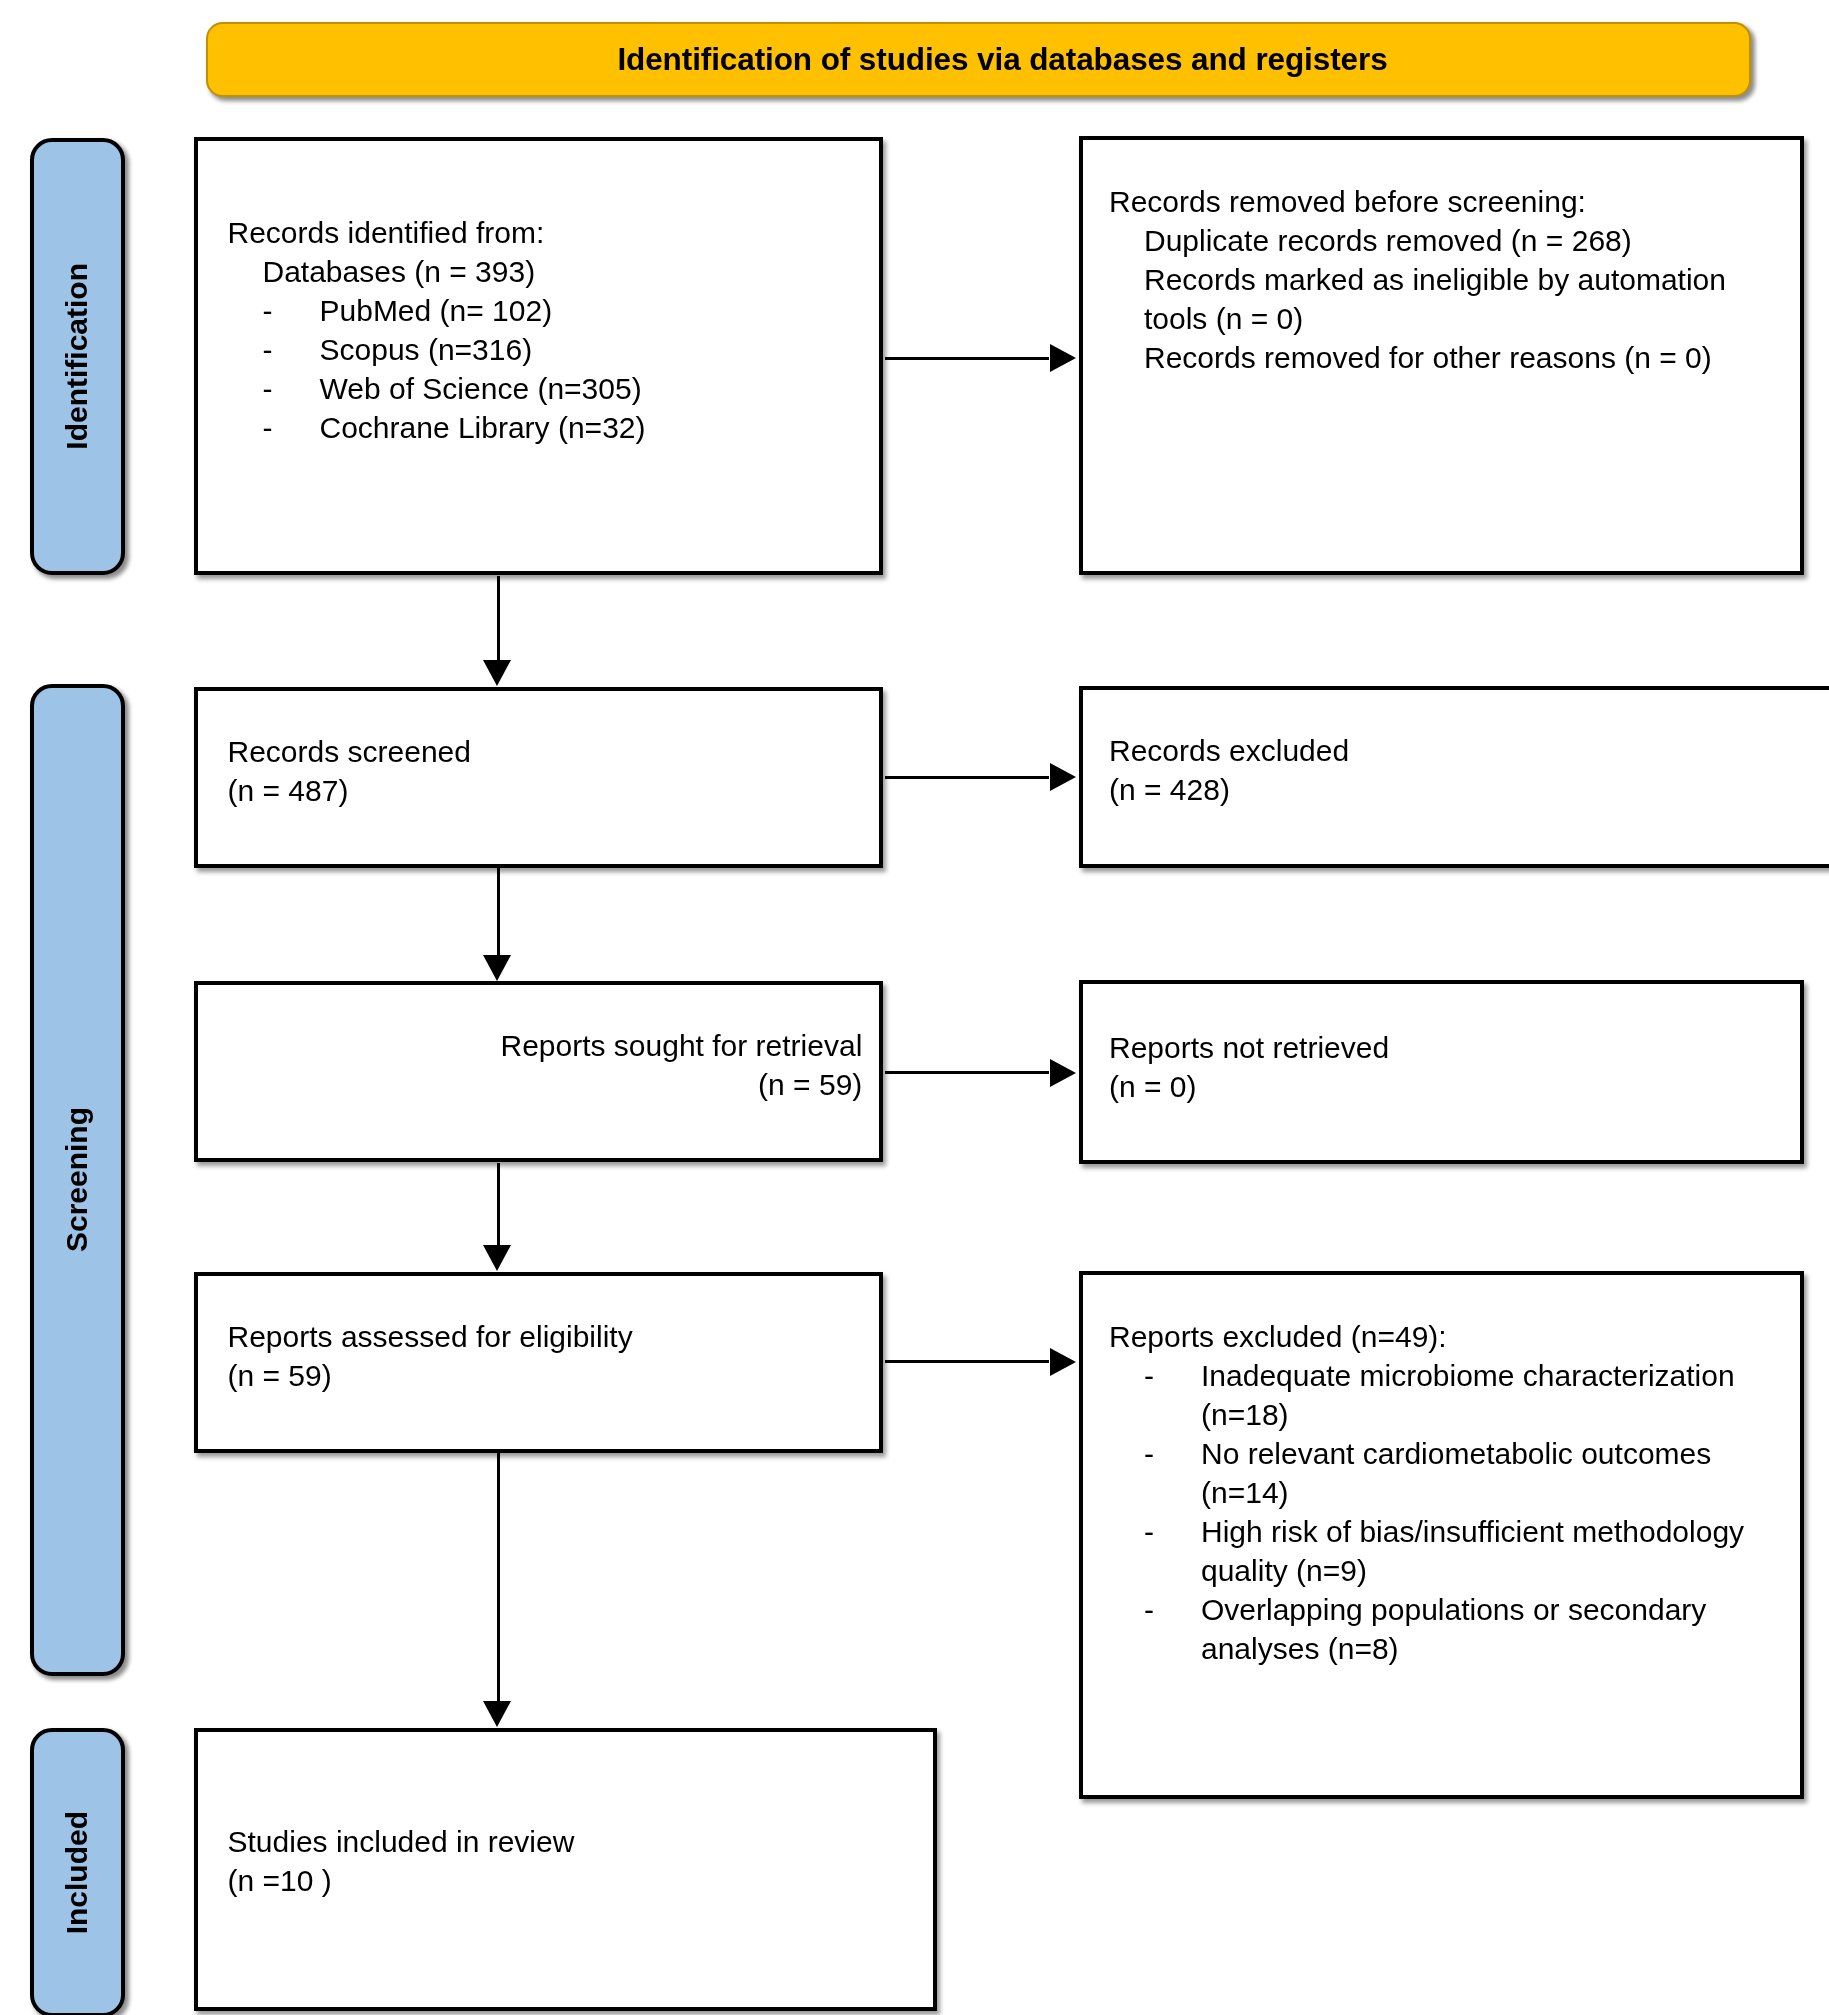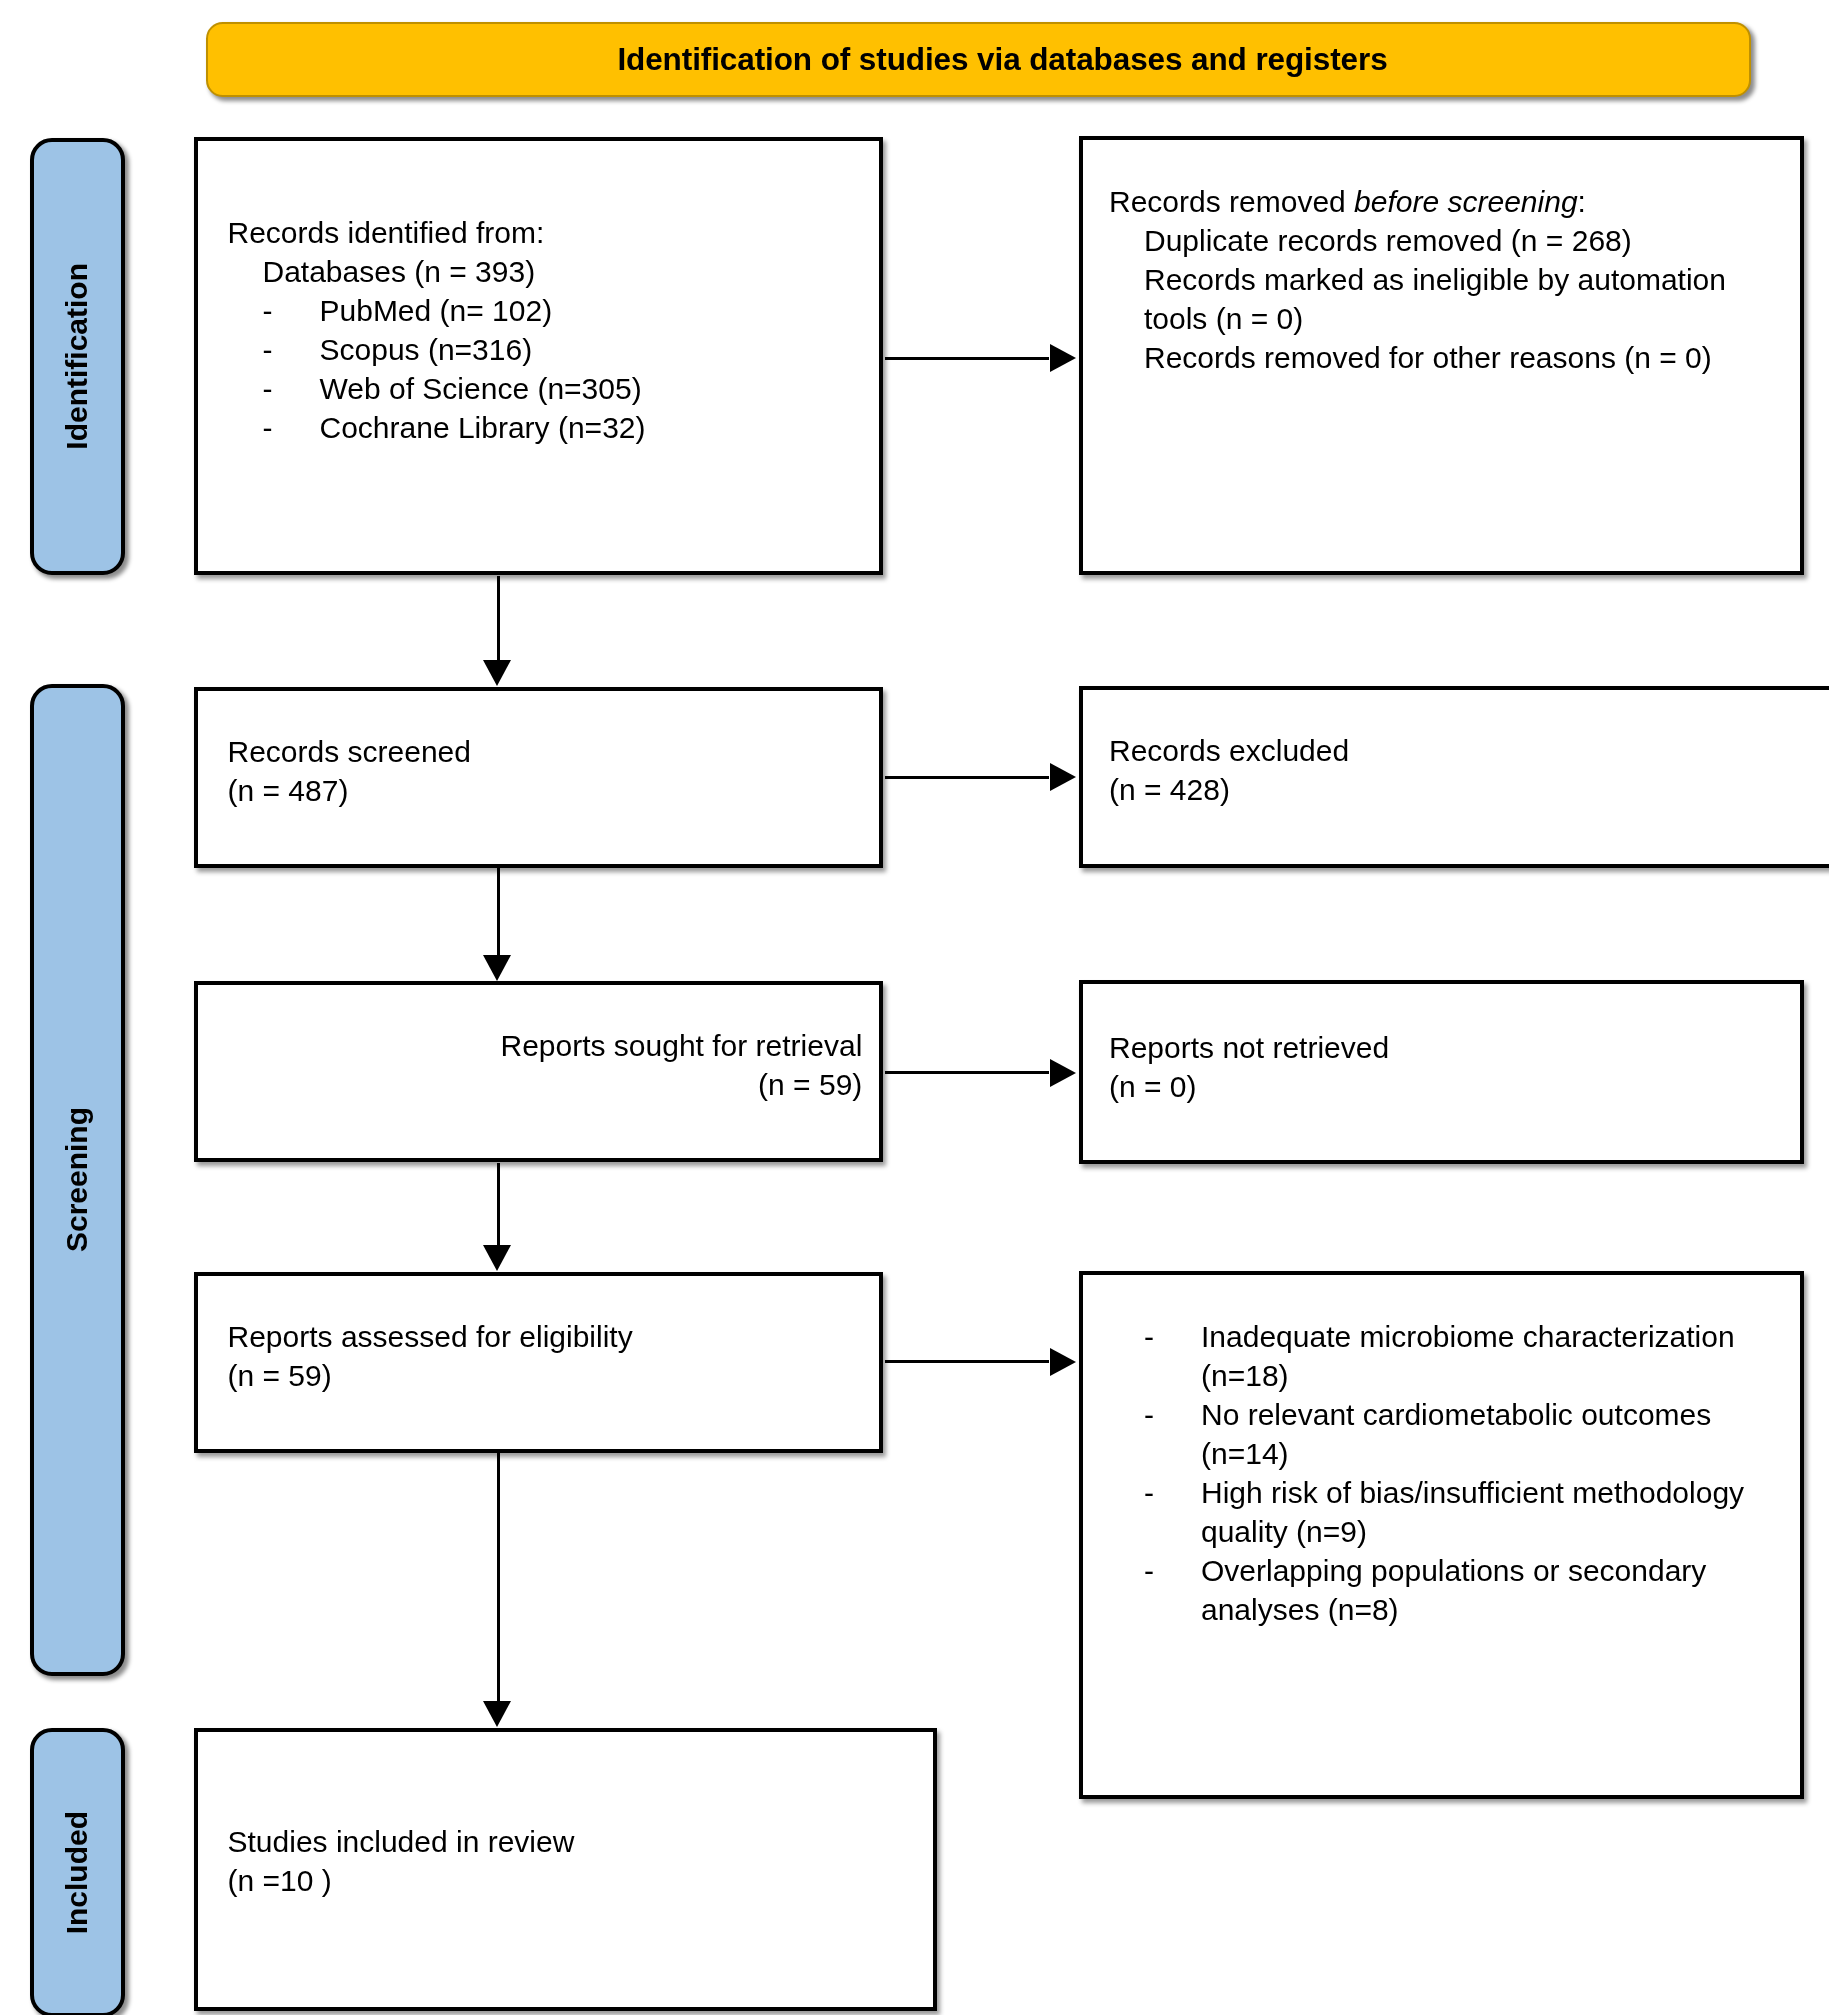--- a/index.html
+++ b/index.html
@@ -102,21 +102,21 @@
     width: 57px;
     flex: 0 0 57px;
     font-size: 30px;
     line-height: 1.30;
   }
   .bullet-text {
     flex: 1 1 auto;
     font-size: 30px;
     line-height: 1.30;
   }
-  .ital { font-style: italic; }
+  .ital { }
 
   
   #box-identified   { left: 194px;  top: 137px;  width: 689px; height: 438px; }
   #box-removed      { left: 1079px; top: 136px;  width: 725px; height: 439px; }
   #box-screened     { left: 194px;  top: 687px; width: 689px; height: 181px; }
   #box-excluded     { left: 1079px; top: 686px; width: 820px; height: 182px; }
   #box-sought       { left: 194px;  top: 981px; width: 689px; height: 181px; text-align: right; }
   #box-notretrieved { left: 1079px; top: 980px; width: 725px; height: 184px; }
   #box-assessed     { left: 194px;  top: 1272px; width: 689px; height: 181px; }
   #box-repexcluded  { left: 1079px; top: 1271px; width: 725px; height: 528px; }
@@ -256,20 +256,21 @@
 
   <div class="box" id="box-assessed">
     <div class="box-inner">
       <div class="line">Reports assessed for eligibility</div>
       <div class="line">(n = 59)</div>
     </div>
   </div>
 
   <div class="box" id="box-repexcluded">
     <div class="box-inner">
+      <div class="line">Reports excluded (n=49):</div>
       <div class="bullet-row">
         <span class="bullet-dash">-</span>
         <span class="bullet-text">Inadequate microbiome characterization (n=18)</span>
       </div>
       <div class="bullet-row">
         <span class="bullet-dash">-</span>
         <span class="bullet-text">No relevant cardiometabolic outcomes (n=14)</span>
       </div>
       <div class="bullet-row">
         <span class="bullet-dash">-</span>

